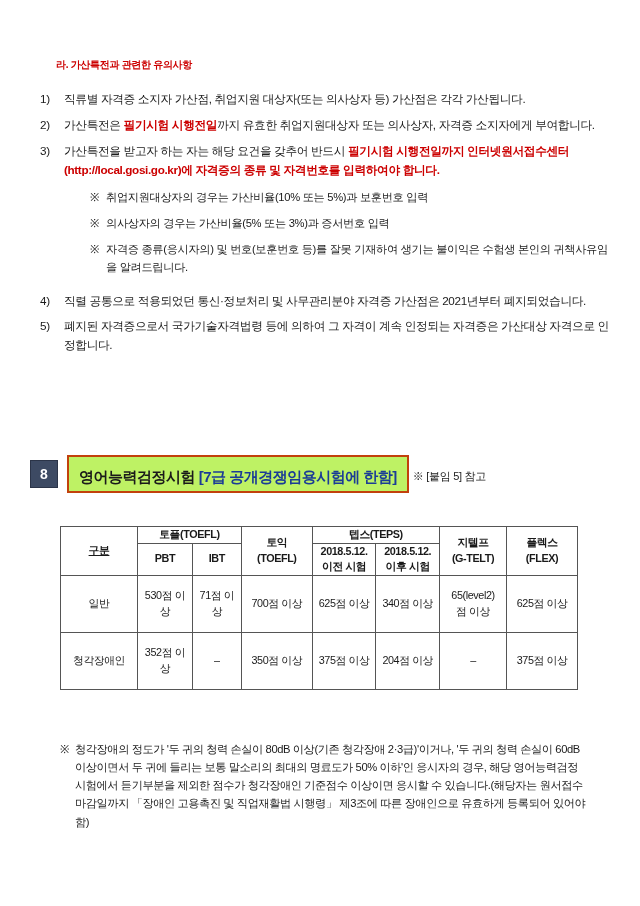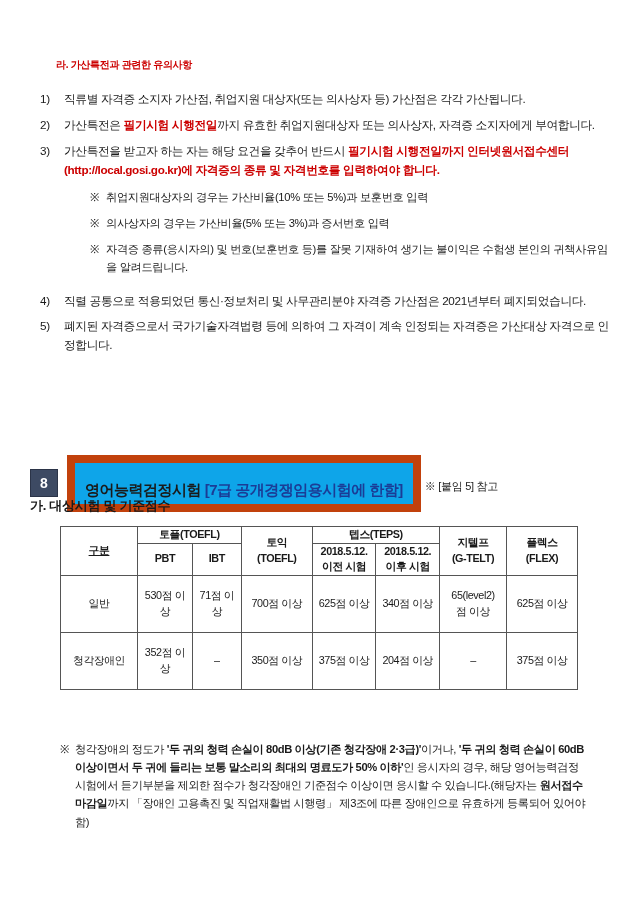--- a/index.html
+++ b/index.html
@@ -98,26 +98,26 @@
     color: #fff;
     font-weight: bold;
     font-size: 14px;
     display: flex;
     align-items: center;
     justify-content: center;
     border: 1px solid #2b3448;
   }
   .sec8-box {
     margin-left: 9px;
-    border: 8px solid #c2410c;
-    padding: 18px 10px 4px 10px;
+    border: 2px solid #c2410c;
+    padding: 11px 10px 4px 10px;
     font-size: 15px;
     font-weight: bold;
     letter-spacing: -0.5px;
-    background: #0ea5e9;
+    background: #bef264;
     line-height: 1.25;
   }
   .sec8-box .b2 {
     color: #1b3c96;
   }
   .sec8-ref {
     margin-left: 4px;
     font-size: 11px;
     color: #222;
     letter-spacing: -0.3px;
@@ -172,21 +172,21 @@
     align-items: flex-start;
   }
   .bottom-note .mark {
     width: 15px;
     flex: 0 0 15px;
   }
   .bottom-note .body {
     flex: 1;
   }
   .bold {
-    font-weight: bold;
+    font-weight: normal;
   }
 </style>
 </head>
 <body>
 
 <div class="page">
 
   <div class="sec-ra-title">라. 가산특전과 관련한 유의사항</div>
 
   <div class="list">
@@ -240,21 +240,20 @@
   </div>
 
   <div class="sec8">
     <div class="sec8-num">8</div>
     <div class="sec8-box">
       <span>영어능력검정시험 </span><span class="b2">[7급 공개경쟁임용시험에 한함]</span>
     </div>
     <div class="sec8-ref">※ [붙임 5] 참고</div>
   </div>
 
-  <div class="ga-title">가. 대상시험 및 기준점수</div>
 
   <table class="score">
     <tbody>
         <tr>
       <th rowspan="2" style="width:72px;text-decoration:underline;">구분</th>
       <th colspan="2" style="width:128px;">토플(TOEFL)</th>
       <th rowspan="2" style="width:66px; white-space:pre-line;">토익
 (TOEFL)</th>
       <th colspan="2" style="width:134px;">텝스(TEPS)</th>
       <th rowspan="2" style="width:62px; white-space:pre-line;">지텔프

